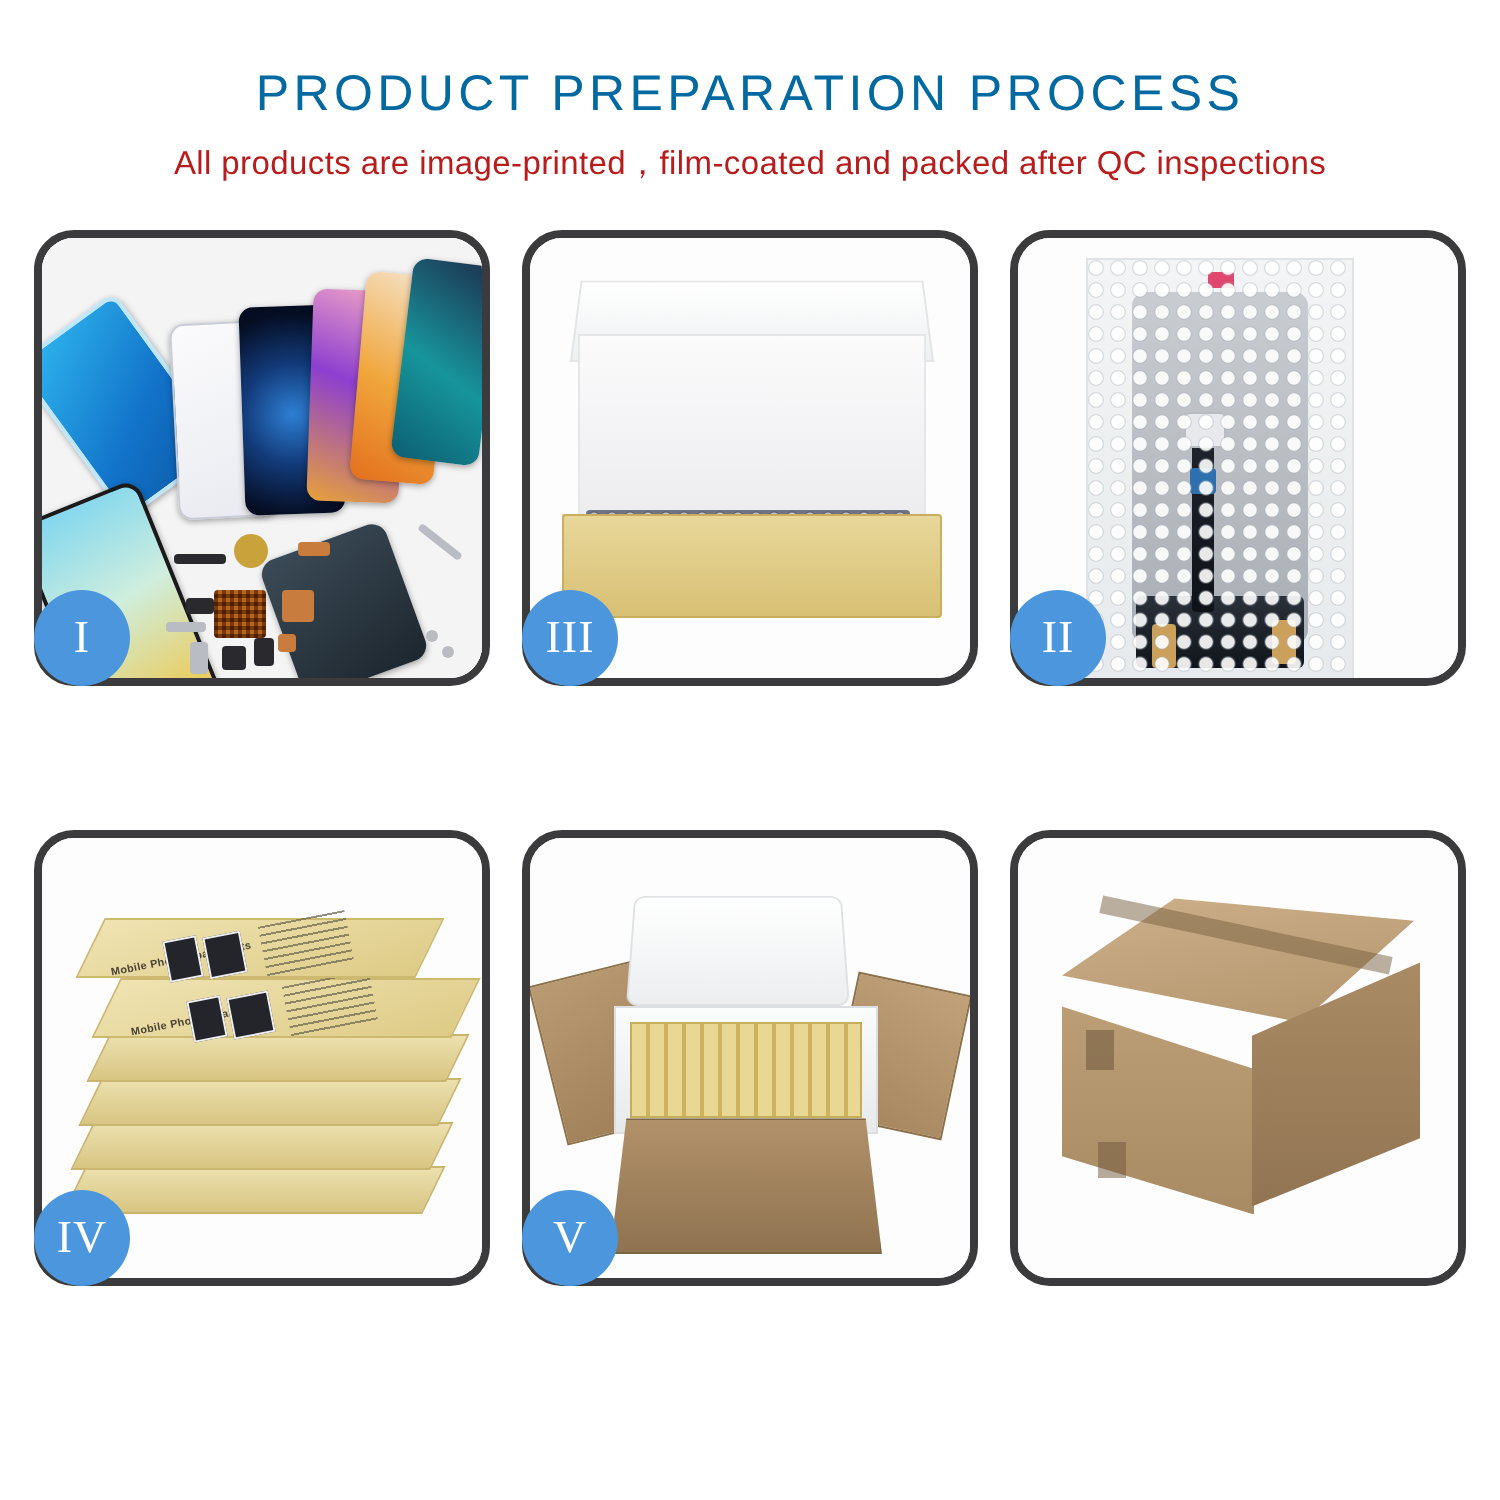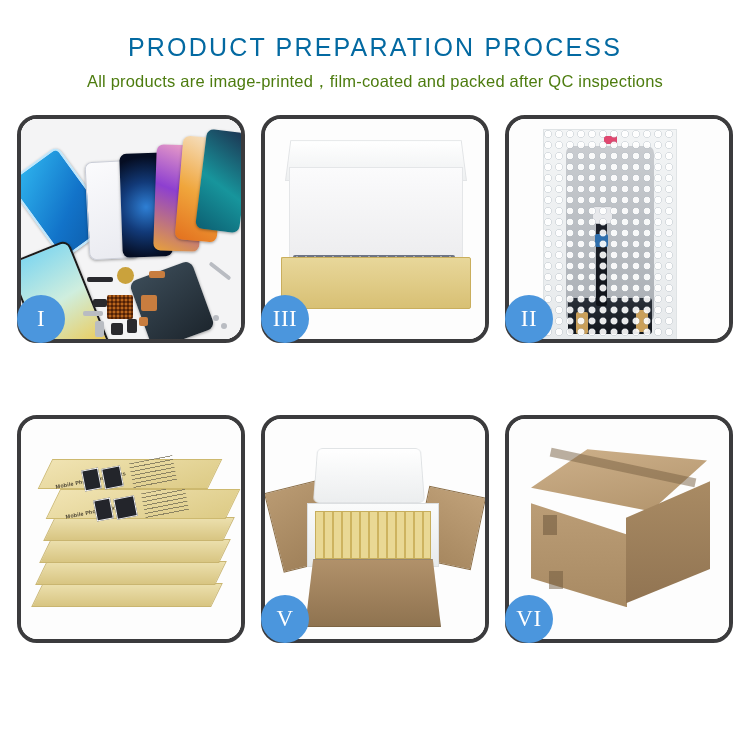--- a/index.html
+++ b/index.html
@@ -21,21 +21,21 @@
     letter-spacing: 2.2px;
     color: #0369a1;
     line-height: 1.05;
     white-space: nowrap;
   }
   .subtitle {
     margin-top: 11px;
     font-size: 16.5px;
     font-weight: 400;
     letter-spacing: .2px;
-    color: #4d7c0f;
+    color: #b91c1c;
     white-space: nowrap;
   }
 
   
   .grid {
     margin: 22px auto 0;
     width: 716px;
     display: grid;
     grid-template-columns: repeat(3, 228px);
     grid-template-rows: repeat(2, 228px);
@@ -406,20 +406,21 @@
           <div class="box-lines" style="left:112px; top:48px;"></div>
 
           <div class="box-lid" style="left:14px; top:18px; width:168px; height:28px;"></div>
           <div class="box-label" style="left:24px; top:36px;">Mobile Phone Spare Parts</div>
           <div class="box-screen" style="left:52px; top:28px; width:15px; height:19px;"></div>
           <div class="box-screen" style="left:72px; top:26px; width:17px; height:19px;"></div>
           <div class="box-lines" style="left:100px; top:18px;"></div>
         </div>
       </div>
     </div>
+    <div class="badge">IV</div>
   </div>
 
   <div class="panel">
     <div class="panel-inner">
       <div class="scene">
         <div class="p5-flapL"></div>
         <div class="p5-flapR"></div>
         <div class="p5-foamlid"></div>
         <div class="p5-foambox"></div>
         <div class="p5-contents"></div>
@@ -433,16 +434,15 @@
     <div class="panel-inner">
       <div class="scene">
         <div class="p6-top"></div>
         <div class="p6-left"></div>
         <div class="p6-right"></div>
         <div class="p6-seam"></div>
         <div class="p6-tabA"></div>
         <div class="p6-tabB"></div>
       </div>
     </div>
-    <div class="badge">VI</div>
   </div>
 
 </div>
 
 </body></html>

